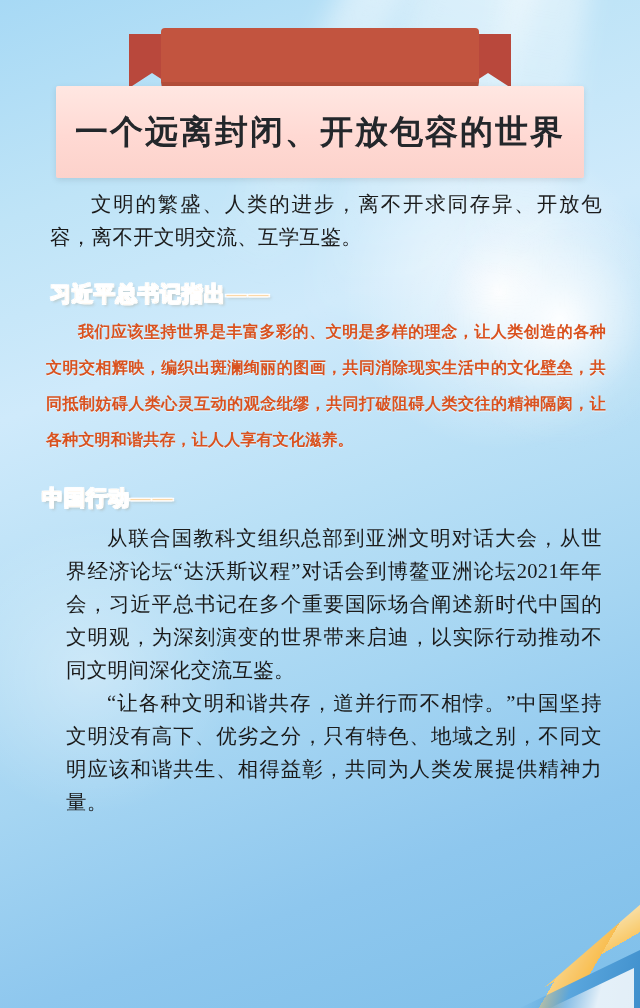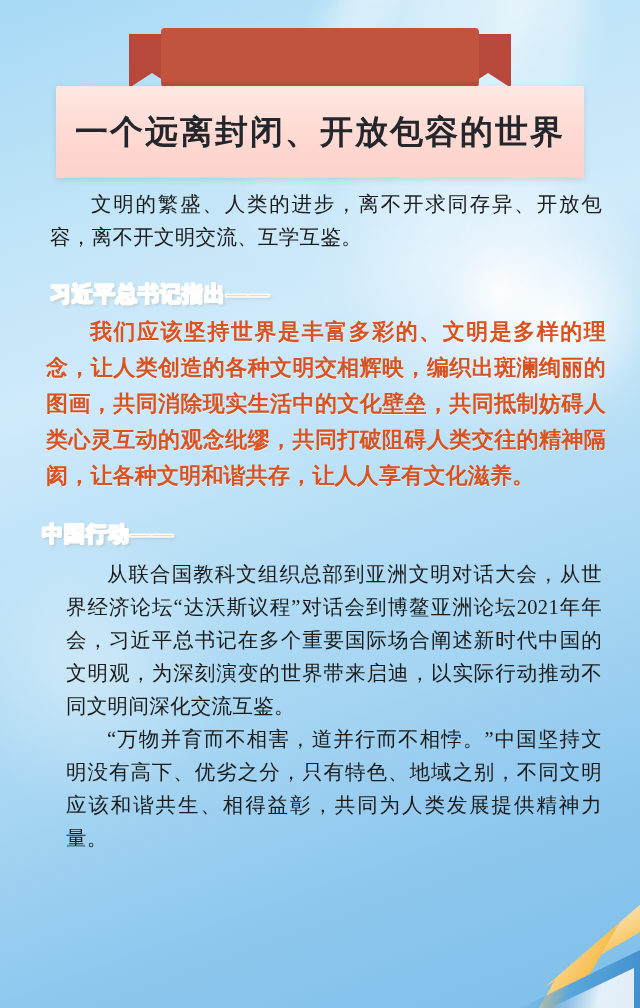--- a/index.html
+++ b/index.html
@@ -133,21 +133,21 @@
       1px 1px 0 #fff,
       -1px 1px 0 #fff,
       1px -1px 0 #fff,
       -1px -1px 0 #fff,
       2px 2px 3px rgba(120,70,0,0.25);
   }
   .section-head.indent { margin-left: 36px; }
 
   .quote-block {
     margin: 6px 40px 0 40px;
-    font-size: 22px;
+    font-size: 16px;
     line-height: 36px;
     font-weight: bold;
     color: #d9521f;
     text-align: justify;
     text-indent: 2em;
     letter-spacing: 0.2px;
     text-shadow: 0 1px 0 rgba(255,255,255,0.6);
   }
 
   .action-block { margin-top: 10px; padding-left: 16px; }
@@ -214,21 +214,21 @@
     <p class="para">文明的繁盛、人类的进步，离不开求同存异、开放包容，离不开文明交流、互学互鉴。</p>
 
     <div class="section-head">习近平总书记指出——</div>
 
     <p class="quote-block">我们应该坚持世界是丰富多彩的、文明是多样的理念，让人类创造的各种文明交相辉映，编织出斑澜绚丽的图画，共同消除现实生活中的文化壁垒，共同抵制妨碍人类心灵互动的观念纰缪，共同打破阻碍人类交往的精神隔阂，让各种文明和谐共存，让人人享有文化滋养。</p>
 
     <div class="section-head indent">中国行动——</div>
 
     <div class="action-block">
       <p class="para">从联合国教科文组织总部到亚洲文明对话大会，从世界经济论坛“达沃斯议程”对话会到博鳌亚洲论坛2021年年会，习近平总书记在多个重要国际场合阐述新时代中国的文明观，为深刻演变的世界带来启迪，以实际行动推动不同文明间深化交流互鉴。</p>
-      <p class="para">“万物并育而不相害，道并行而不相悖。”中国坚持文明没有高下、优劣之分，只有特色、地域之别，不同文明应该和谐共生、相得益彰，共同为人类发展提供精神力量。</p>
+      <p class="para">“让各种文明和谐共存，道并行而不相悖。”中国坚持文明没有高下、优劣之分，只有特色、地域之别，不同文明应该和谐共生、相得益彰，共同为人类发展提供精神力量。</p>
     </div>
 
   </div>
 
   <div class="corner">
     <div class="fan"></div>
     <div class="blue"></div>
     <div class="white"></div>
   </div>
 

